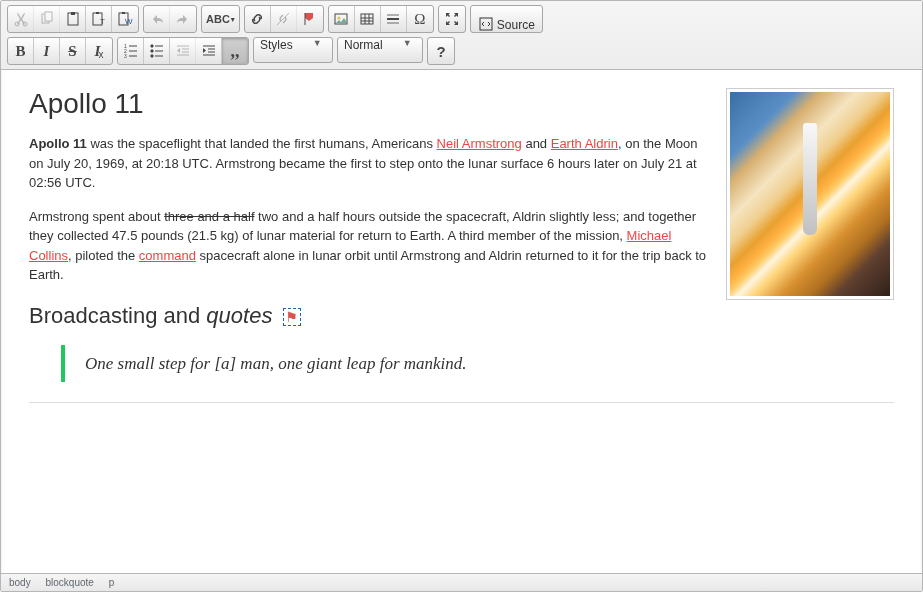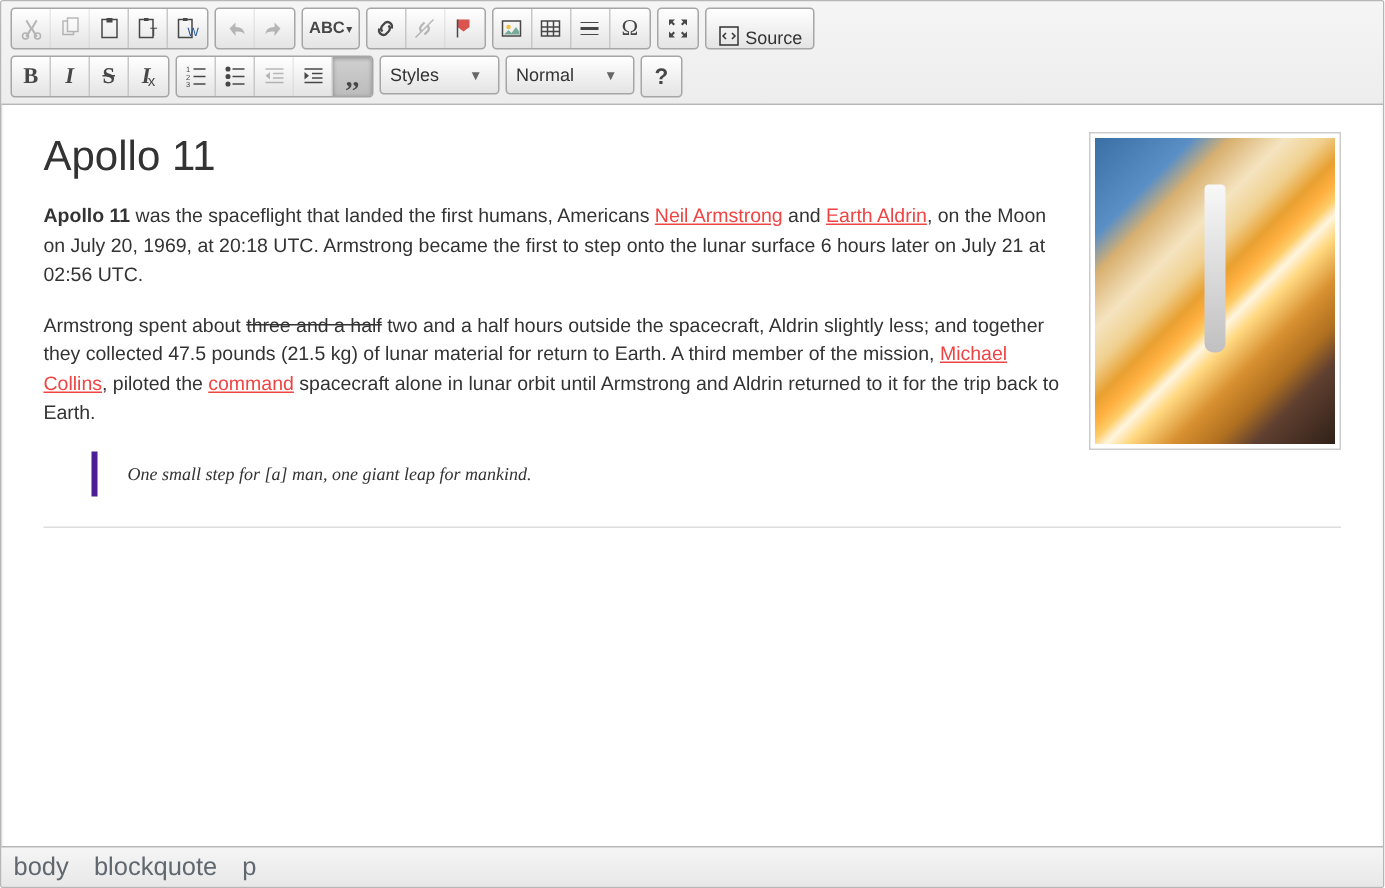--- a/index.html
+++ b/index.html
@@ -7,38 +7,38 @@
 .editor{width:923px;height:592px;border:1px solid #b6b6b6;border-radius:2px;display:flex;flex-direction:column;background:#fff;box-shadow:inset 0 0 3px rgba(0,0,0,0.1)}
 .toolbar{background:linear-gradient(to bottom,#f5f5f5,#ededed);border-bottom:1px solid #b6b6b6;padding:4px 6px;display:flex;flex-wrap:wrap;gap:2px}
 .tb-row{width:100%;display:flex;gap:4px;margin-bottom:2px}
 .tb-row:last-child{margin-bottom:0}
 .tb-group{display:flex;border:1px solid #a6a6a6;border-radius:3px;overflow:hidden;background:linear-gradient(to bottom,#fff,#e4e4e4)}
 .tb-btn{height:26px;min-width:26px;border:none;border-right:1px solid #c8c8c8;background:transparent;display:flex;align-items:center;justify-content:center;cursor:pointer;padding:0 4px;color:#474747}
 .tb-btn:last-child{border-right:none}
 .tb-btn.disabled{opacity:0.35;cursor:default}
 .tb-btn svg{width:16px;height:16px;display:block}
 .tb-btn.active{background:linear-gradient(to bottom,#d0d0d0,#bcbcbc);box-shadow:inset 0 1px 3px rgba(0,0,0,0.3)}
-.tb-select{height:26px;border:1px solid #a6a6a6;border-radius:3px;background:linear-gradient(to bottom,#fff,#e4e4e4);display:flex;align-items:center;padding:0 6px;font-size:12px;color:#333;cursor:pointer;gap:20px}
+.tb-select{height:26px;border:1px solid #a6a6a6;border-radius:3px;background:linear-gradient(to bottom,#fff,#e4e4e4);display:flex;align-items:flex-start;padding:0 6px;font-size:12px;color:#333;cursor:pointer;gap:20px}
 .tb-select .arrow{font-size:9px;color:#666}
 .source-btn{display:flex;align-items:flex-end;gap:3px;font-size:12px;color:#333;padding:0 7px}
 .content{flex:1;overflow:auto;padding:18px 28px;position:relative}
 .content h1{font-size:28px;font-weight:normal;color:#333;margin:0 0 14px 0;font-family:Arial}
 .content h2{font-size:22px;font-weight:normal;color:#333;margin:18px 0 12px 0}
 .content h2 em{font-style:italic}
 .content p{margin:0 0 14px 0;line-height:1.5;color:#333}
 .content a{color:#ef4444;text-decoration:underline}
 .content s{text-decoration:line-through}
 .thumb{float:right;border:1px solid #ccc;padding:3px;background:#fff;margin:0 0 10px 18px;width:168px;height:212px}
 .thumb-img{width:100%;height:100%;background:linear-gradient(135deg,#3a6fa5 0%,#5a8fc5 18%,#d8b070 25%,#f5e4c0 35%,#f0d090 42%,#e8a030 48%,#ffb040 52%,#ffcc66 55%,#fff5e0 58%,#ffd880 62%,#d89030 70%,#b07020 78%,#604030 85%,#302018 100%);position:relative}
 .thumb-img::after{content:"";position:absolute;left:50%;top:15%;width:14px;height:55%;transform:translateX(-50%);background:linear-gradient(to bottom,#f8f8f8,#c0c0c0);border-radius:3px 3px 6px 6px}
 .flag-anchor{display:inline-block;width:18px;height:18px;border:1px dashed #2a5db0;vertical-align:middle;margin-left:4px;text-align:center;color:#d9534f;font-size:14px;line-height:16px}
-blockquote{border-left:4px solid #4c1d95;margin:16px 0 20px 32px;padding:6px 12px 6px 20px;color:#555;font-family:Georgia,serif;font-style:italic;font-size:12px}
+blockquote{border-left:4px solid #22c55e;margin:16px 0 20px 32px;padding:6px 12px 6px 20px;color:#555;font-family:Georgia,serif;font-style:italic;font-size:17px}
 hr.sep{border:none;border-top:1px solid #ddd;margin:20px 0 8px}
 .src-line{font-size:11px;color:#333}
-.statusbar{background:linear-gradient(to bottom,#f5f5f5,#e8e8e8);border-top:1px solid #b6b6b6;padding:3px 8px;font-size:17px;color:#60676f}
+.statusbar{background:linear-gradient(to bottom,#f5f5f5,#e8e8e8);border-top:1px solid #b6b6b6;padding:3px 8px;font-size:10px;color:#60676f}
 .statusbar span{margin-right:12px;cursor:pointer}
 .bold-glyph{font-weight:bold;font-size:15px;font-family:Georgia}
 .italic-glyph{font-style:italic;font-weight:bold;font-size:15px;font-family:Georgia}
 .strike-glyph{text-decoration:line-through;font-weight:bold;font-size:15px;font-family:Georgia}
 .sub-tx{font-size:10px;margin-left:-2px;margin-top:6px}
 </style>
 </head>
 <body>
 
 <div class="editor">
@@ -242,20 +242,21 @@
     <div class="thumb">
         <div class="thumb-img"></div>
       </div>
     <h1>Apollo 11</h1>
     <p>
       <strong>Apollo 11</strong><span> was the spaceflight that landed the first humans, Americans </span><a href="#">Neil Armstrong</a><span> and </span><a href="#">Earth Aldrin</a><span>, on the Moon on July 20, 1969, at 20:18 UTC. Armstrong became the first to step onto the lunar surface 6 hours later on July 21 at 02:56 UTC.</span>
     </p>
     <p>
       <span>Armstrong spent about </span><s>three and a half</s><span> two and a half hours outside the spacecraft, Aldrin slightly less; and together they collected 47.5 pounds (21.5 kg) of lunar material for return to Earth. A third member of the mission, </span><a href="#">Michael Collins</a><span>, piloted the </span><a href="#">command</a><span> spacecraft alone in lunar orbit until Armstrong and Aldrin returned to it for the trip back to Earth.</span>
     </p>
+    <h2><span>Broadcasting and </span><em>quotes</em> <span class="flag-anchor">⚑</span></h2>
     <blockquote>
         <p style="margin:0">One small step for [a] man, one giant leap for mankind.</p>
       </blockquote>
     <hr class="sep">
   </div>
 
   <div class="statusbar">
     <span>body</span>
     <span>blockquote</span>
     <span>p</span>

